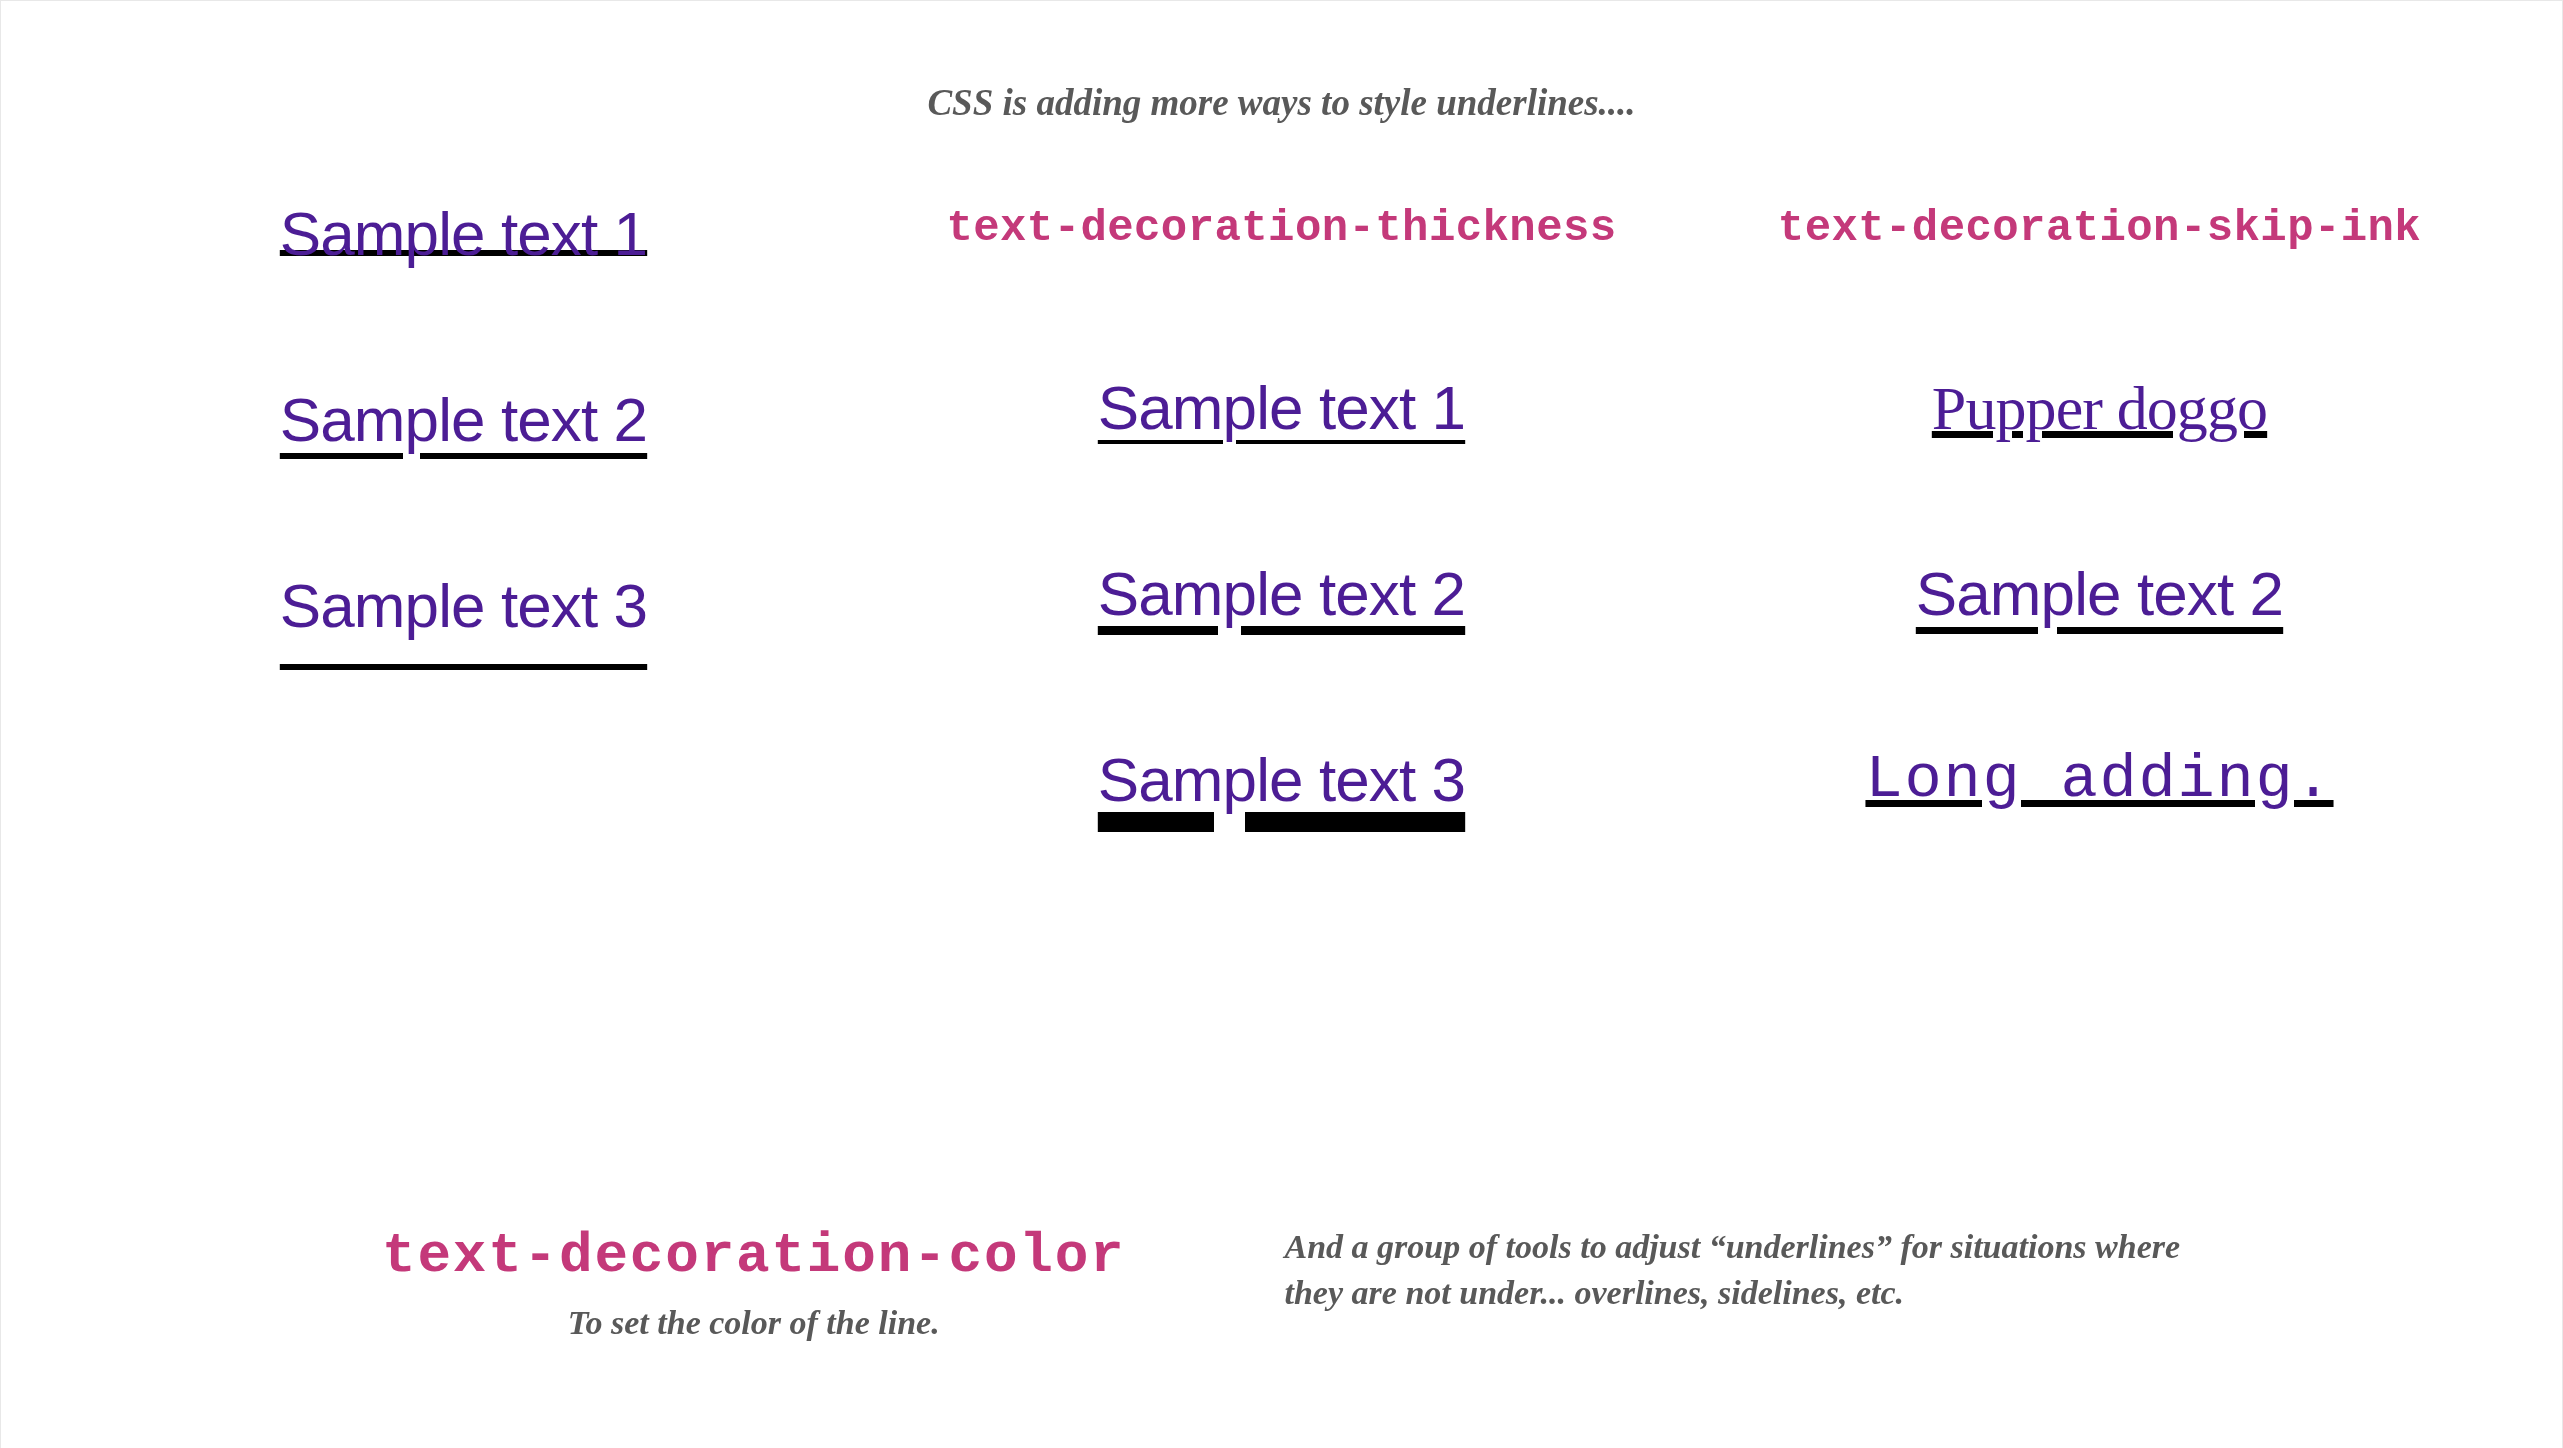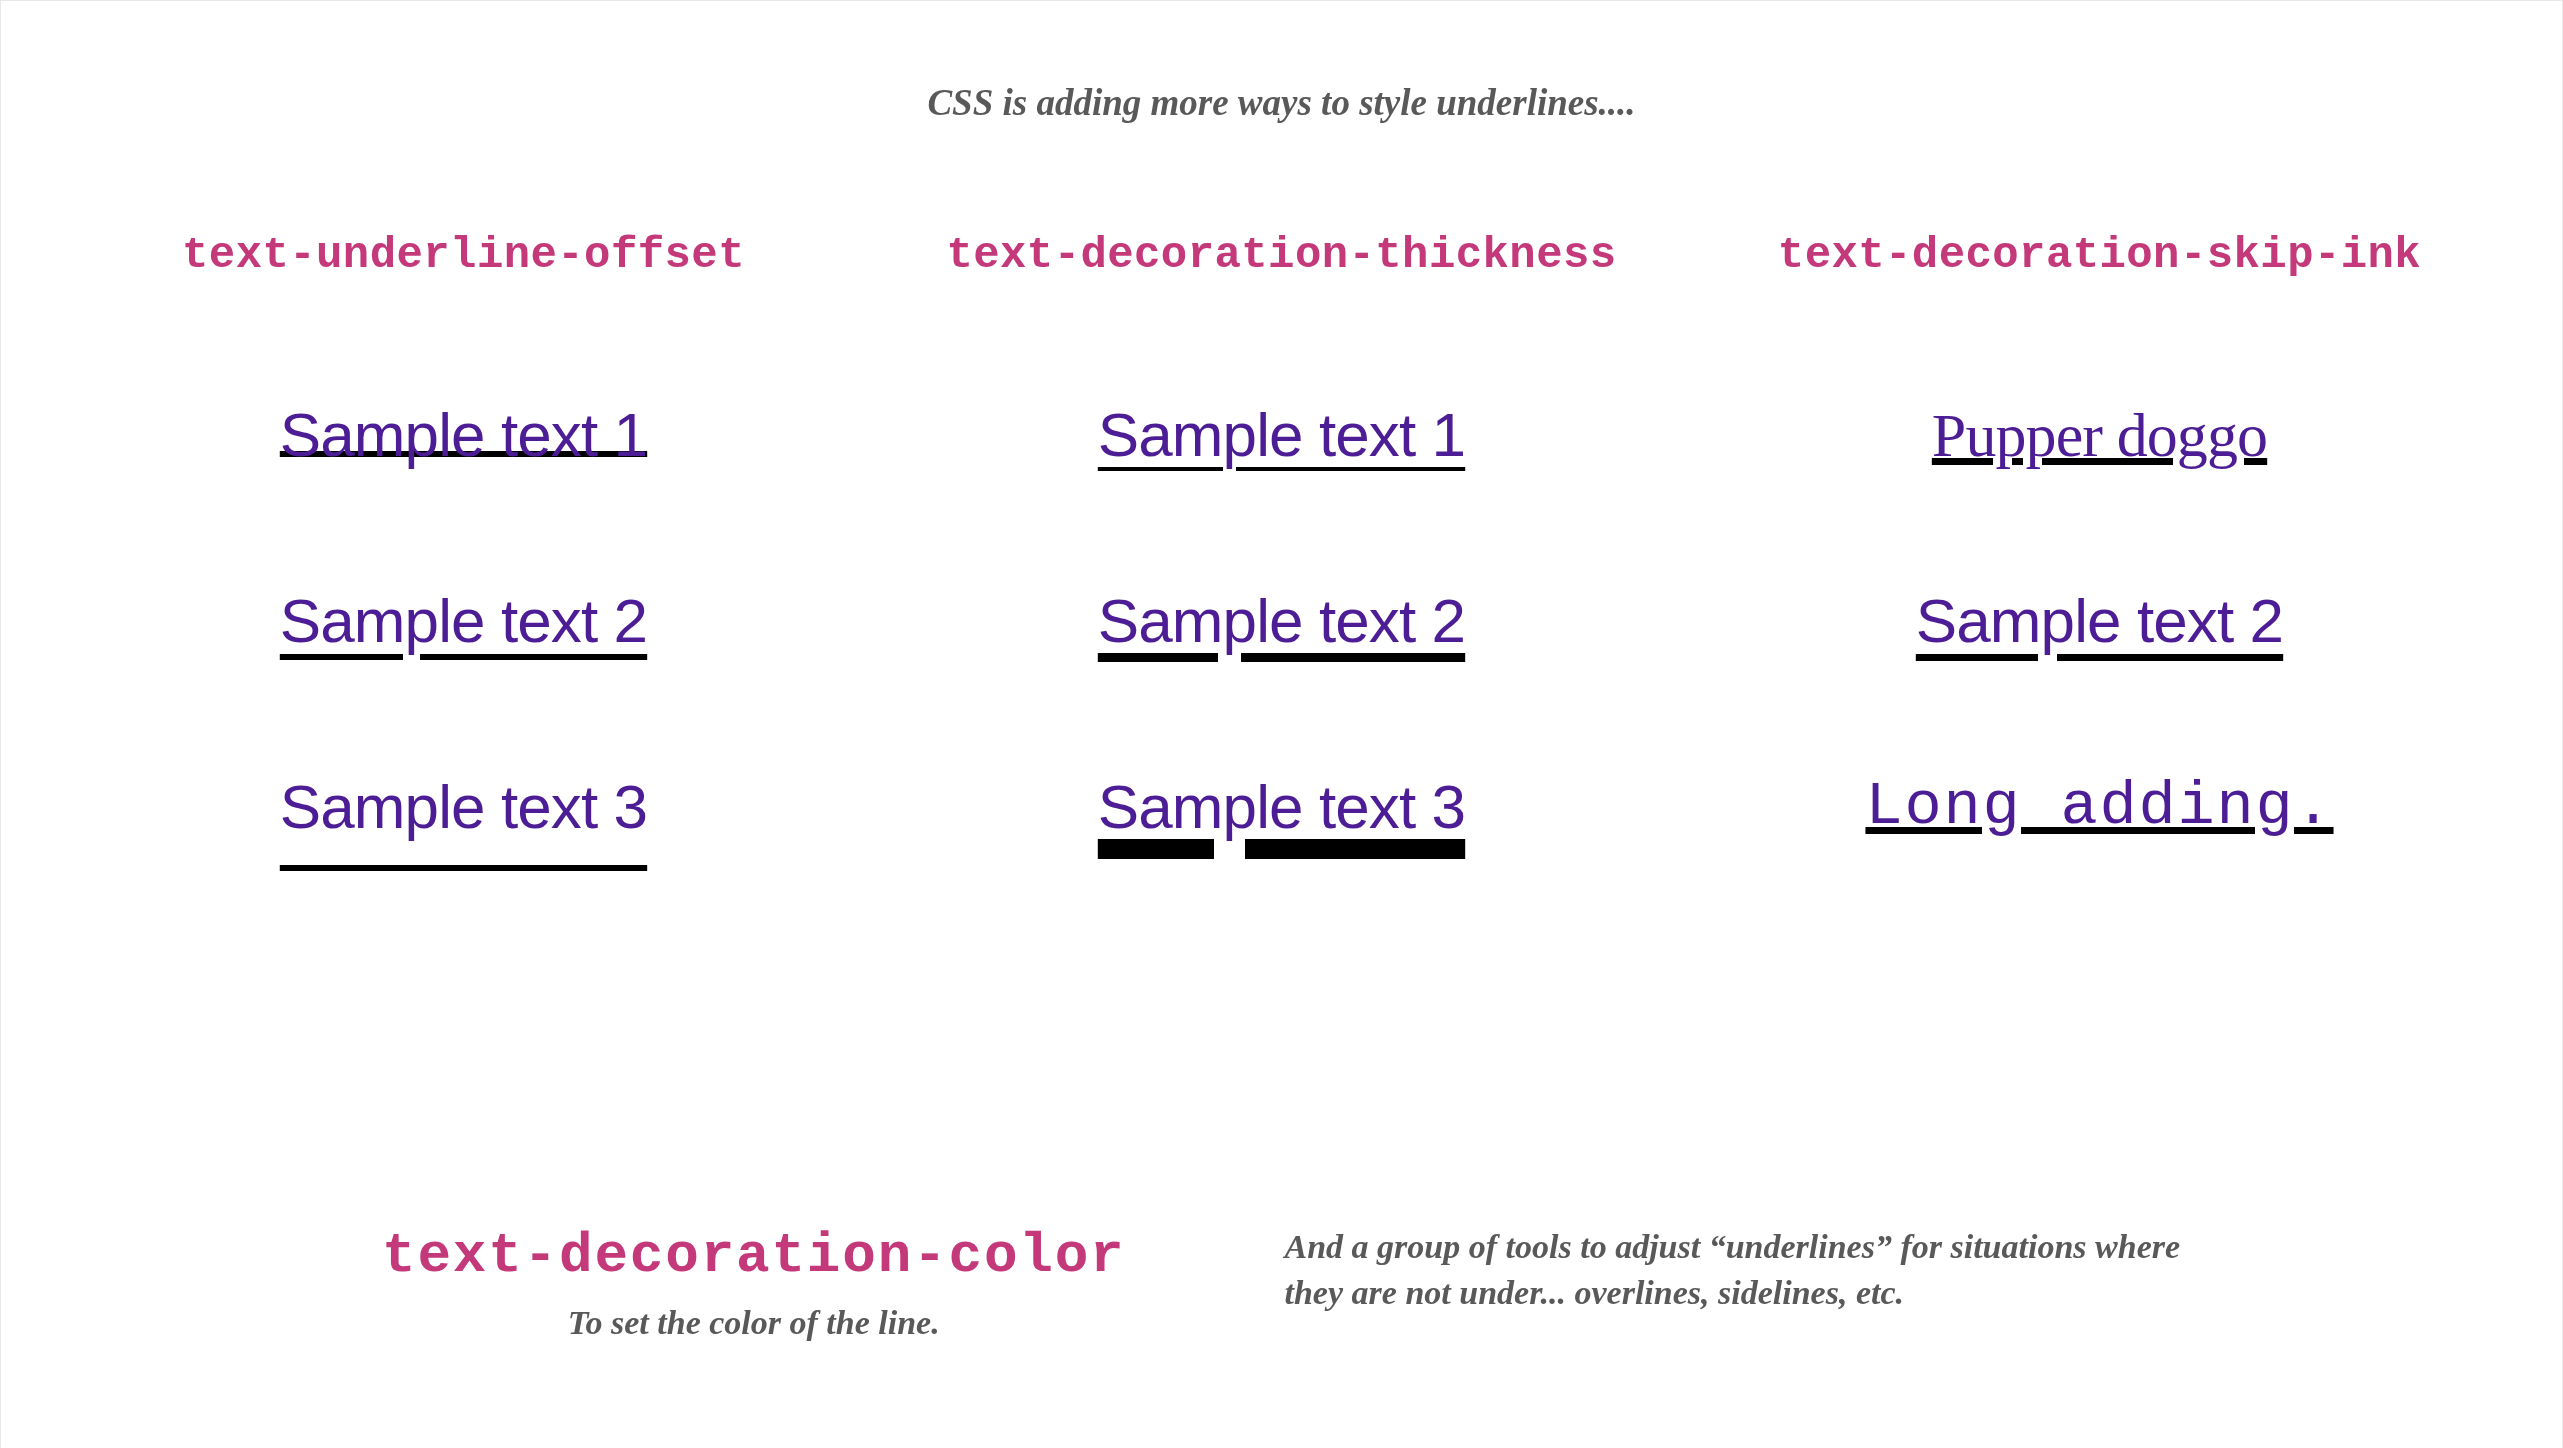--- a/index.html
+++ b/index.html
@@ -21,21 +21,21 @@
     padding: 80px 80px 53px 80px;
     display: flex;
     flex-direction: column;
   }
   .intro {
     text-align: center;
     font-style: italic;
     font-weight: 700;
     color: #595959;
     font-size: 37px;
-    margin-bottom: 106px;
+    margin-bottom: 79px;
     font-family: Georgia, serif;
   }
   .columns {
     display: flex;
     flex-direction: row;
     justify-content: space-between;
     gap: 53px;
     flex: 1;
   }
   .col {
@@ -137,21 +137,20 @@
 </head>
 <body style="width: 2563px; height: 1449px;">
 
 <div class="slide" style="transform: scale(1);">
 
   <div class="intro">CSS is adding more ways to style underlines....</div>
 
   <div class="columns">
 
     <div class="col">
-      <div class="prop-heading">text-underline-offset</div>
       <div class="sample c1s1">Sample text 1</div>
       <div class="sample c1s2">Sample text 2</div>
       <div class="sample c1s3">Sample text 3</div>
     </div>
 
     <div class="col">
       <div class="prop-heading">text-decoration-thickness</div>
       <div class="sample c2s1">Sample text 1</div>
       <div class="sample c2s2">Sample text 2</div>
       <div class="sample c2s3">Sample text 3</div>

